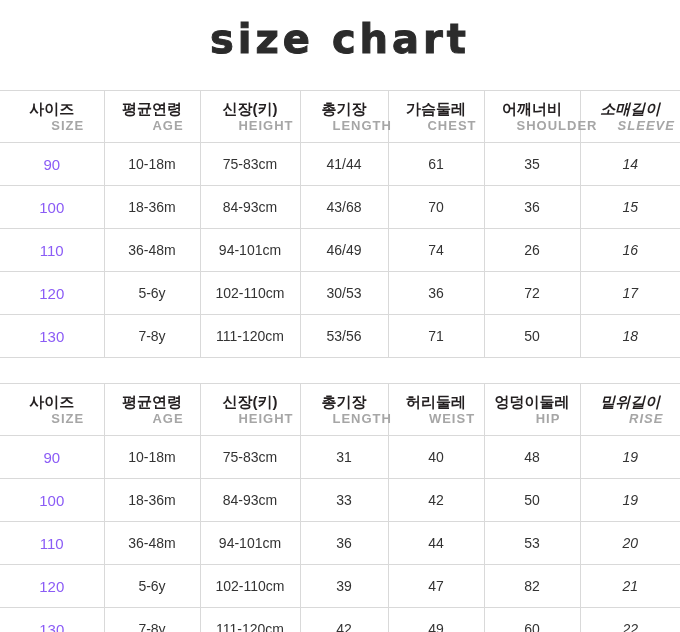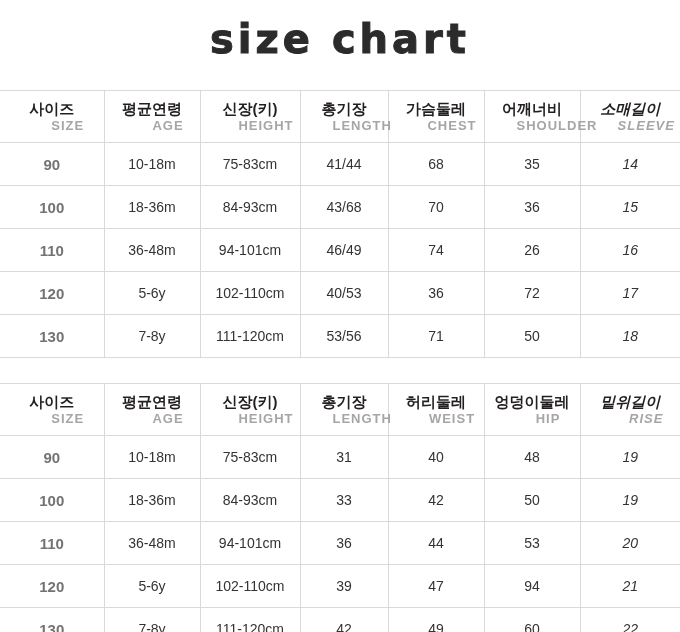--- a/index.html
+++ b/index.html
@@ -80,23 +80,23 @@
     line-height: 16px;
     padding-left: 32px;
   }
 
   .row-cell {
     height: 43px;
     font-size: 14px;
     color: #333;
   }
   .row-cell.size {
-    font-weight: bold;
+    font-weight: normal;
     font-size: 15px;
-    color: #737373;
+    color: #8b5cf6;
   }
 
   .gap {
     height: 13px;
     background: #ffffff;
   }
   .topline {
     border-top: 1px solid #d9d9d9;
   }
   .spacer-bottom { height: 14px; }
@@ -151,21 +151,21 @@
           <span class="hdr-en">SLEEVE</span>
         </th>
       </tr>
     </thead>
     <tbody>
       <tr>
         <td class="row-cell size">90</td>
         <td class="row-cell">10-18m</td>
         <td class="row-cell">75-83cm</td>
         <td class="row-cell">41/44</td>
-        <td class="row-cell">68</td>
+        <td class="row-cell">61</td>
         <td class="row-cell">35</td>
         <td class="row-cell">14</td>
       </tr>
       <tr>
         <td class="row-cell size">100</td>
         <td class="row-cell">18-36m</td>
         <td class="row-cell">84-93cm</td>
         <td class="row-cell">43/68</td>
         <td class="row-cell">70</td>
         <td class="row-cell">36</td>
@@ -177,21 +177,21 @@
         <td class="row-cell">94-101cm</td>
         <td class="row-cell">46/49</td>
         <td class="row-cell">74</td>
         <td class="row-cell">26</td>
         <td class="row-cell">16</td>
       </tr>
       <tr>
         <td class="row-cell size">120</td>
         <td class="row-cell">5-6y</td>
         <td class="row-cell">102-110cm</td>
-        <td class="row-cell">40/53</td>
+        <td class="row-cell">30/53</td>
         <td class="row-cell">36</td>
         <td class="row-cell">72</td>
         <td class="row-cell">17</td>
       </tr>
       <tr>
         <td class="row-cell size">130</td>
         <td class="row-cell">7-8y</td>
         <td class="row-cell">111-120cm</td>
         <td class="row-cell">53/56</td>
         <td class="row-cell">71</td>
@@ -272,21 +272,21 @@
         <td class="row-cell">44</td>
         <td class="row-cell">53</td>
         <td class="row-cell">20</td>
       </tr>
       <tr>
         <td class="row-cell size">120</td>
         <td class="row-cell">5-6y</td>
         <td class="row-cell">102-110cm</td>
         <td class="row-cell">39</td>
         <td class="row-cell">47</td>
-        <td class="row-cell">94</td>
+        <td class="row-cell">82</td>
         <td class="row-cell">21</td>
       </tr>
       <tr>
         <td class="row-cell size no-bottom">130</td>
         <td class="row-cell no-bottom">7-8y</td>
         <td class="row-cell no-bottom">111-120cm</td>
         <td class="row-cell no-bottom">42</td>
         <td class="row-cell no-bottom">49</td>
         <td class="row-cell no-bottom">60</td>
         <td class="row-cell no-bottom">22</td>

